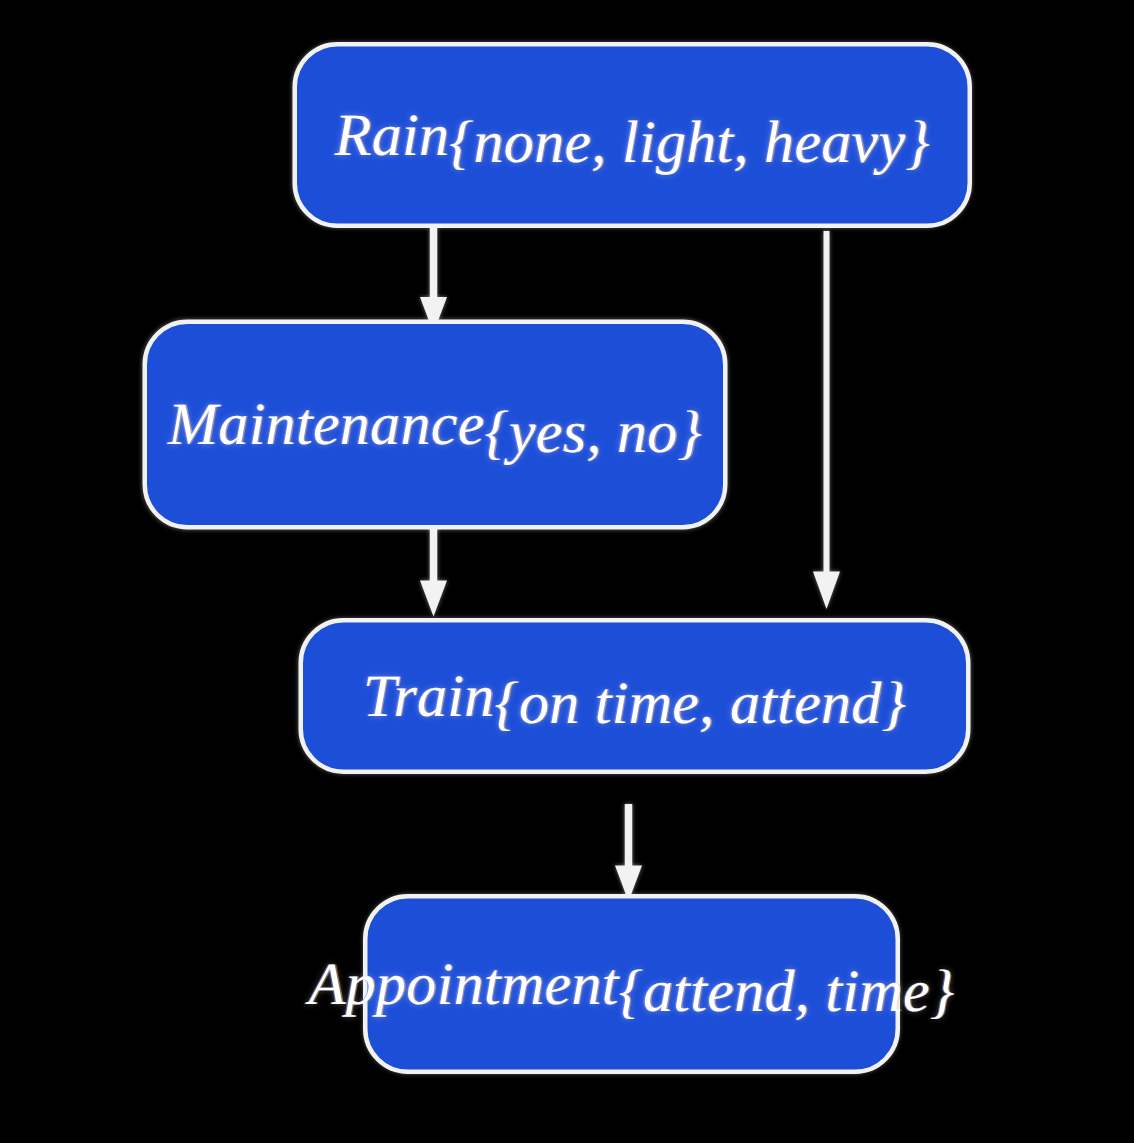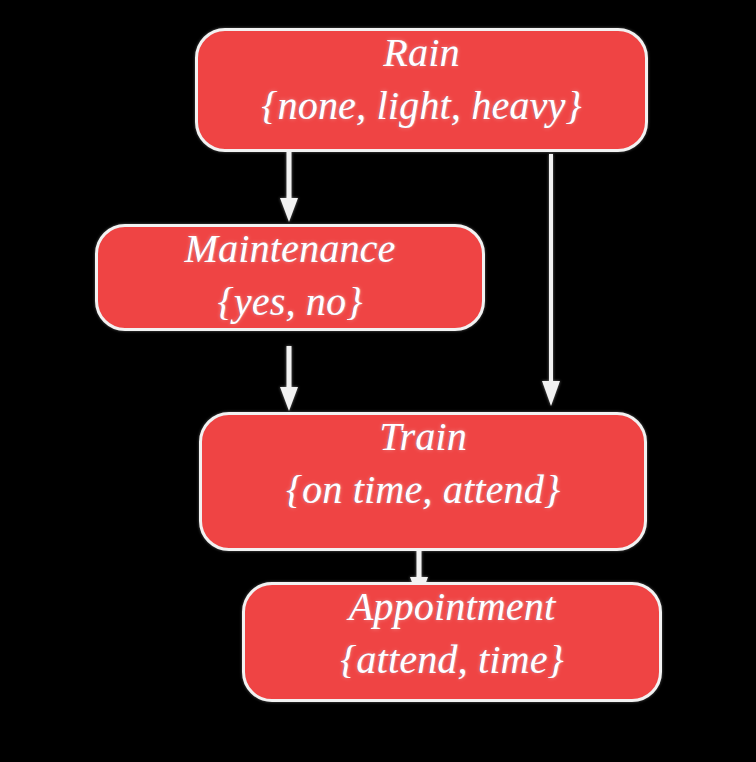--- a/index.html
+++ b/index.html
@@ -15,48 +15,48 @@
     overflow: hidden;
     font-family: "Liberation Serif", "DejaVu Serif", serif;
   }
 
   
   .node {
     position: absolute;
     box-sizing: border-box;
     border: 3px solid #f2f2f2;
     border-radius: 30px;
-    background: #ef4444;
+    background: #1d4ed8;
     display: flex;
-    flex-direction: column;
+    flex-direction: row;
     align-items: center;
-    justify-content: flex-start;
+    justify-content: center;
     color: #ffffff;
     text-align: center;
     box-shadow: 0 0 3px rgba(255,255,255,0.35);
   }
   .node .name,
   .node .states {
     font-style: italic;
     font-weight: 400;
     letter-spacing: 0.2px;
     line-height: 1.08;
     white-space: nowrap;
     text-shadow:
       -0.8px 0 0 rgba(120,150,255,0.55),
        0.9px 0 0 rgba(255,190,130,0.50),
        0 0 4px rgba(255,255,255,0.35);
   }
   .node .name   { font-size: 40px; }
   .node .states { font-size: 40px; margin-top: 10px; }
 
   #node-rain        { left: 195px; top: 28px;  width: 453px; height: 124px; }
-  #node-maintenance { left: 95px;  top: 224px; width: 390px; height: 107px; }
-  #node-train       { left: 199px; top: 412px; width: 448px; height: 139px; }
-  #node-appointment { left: 242px; top: 582px; width: 420px; height: 120px; }
+  #node-maintenance { left: 95px;  top: 213px; width: 390px; height: 140px; }
+  #node-train       { left: 199px; top: 412px; width: 448px; height: 104px; }
+  #node-appointment { left: 242px; top: 596px; width: 358px; height: 120px; }
 
   
   .edge {
     position: absolute;
     overflow: visible;
   }
   .edge svg { display: block; overflow: visible; }
   .edge path, .edge polygon { filter: drop-shadow(0 0 1.5px rgba(255,255,255,0.45)); }
 </style>
 </head>

